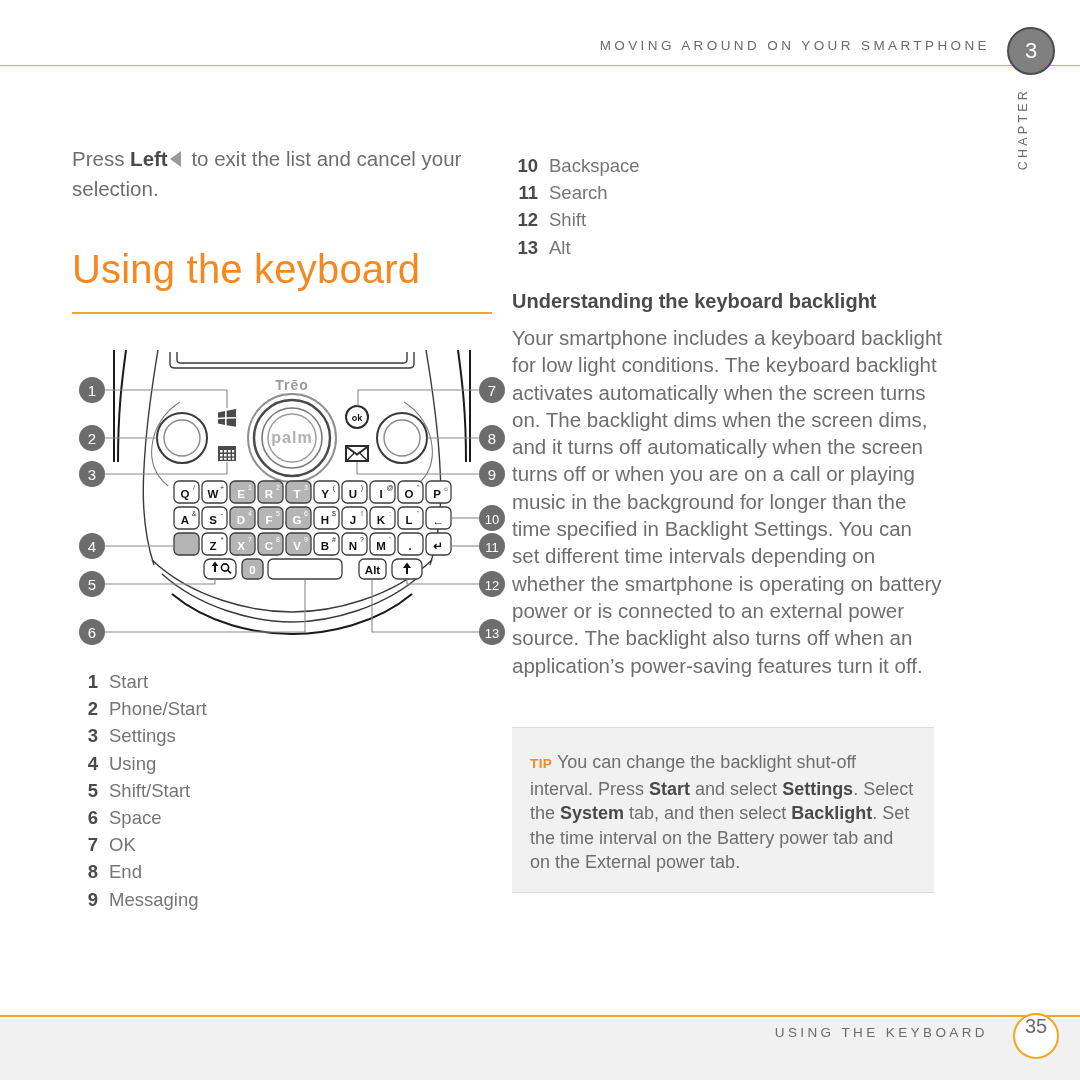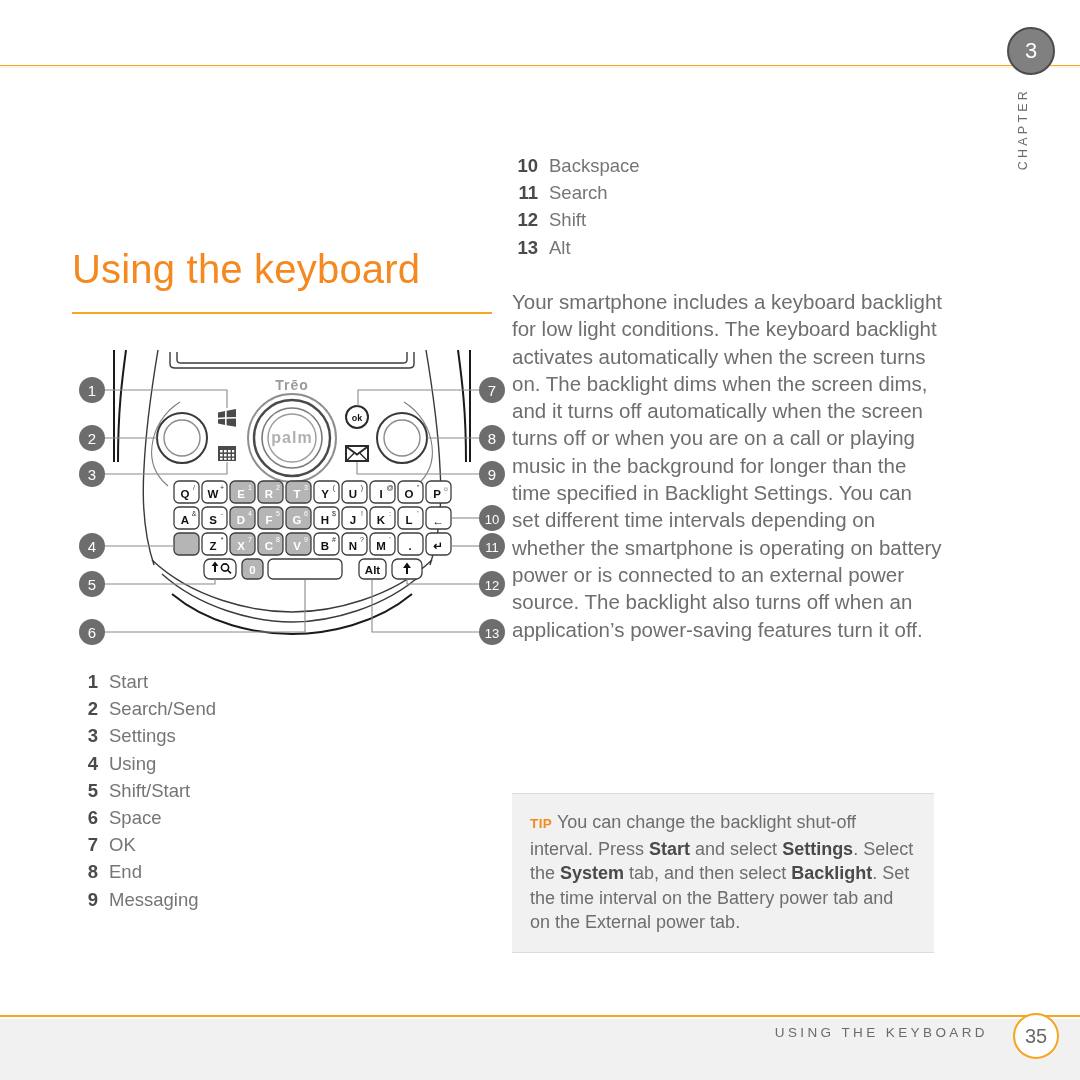--- a/index.html
+++ b/index.html
@@ -68,54 +68,60 @@
   .legend-left{left:72px;top:668px;width:330px;}
   .legend-right{left:512px;top:152px;width:330px;}
 
   
   .col-right{position:absolute;left:512px;top:288px;width:430px;}
   .h2{font-size:20px;color:#4a4a4a;font-weight:bold;line-height:26px;margin:0 0 10px 0;}
   .body{font-size:20.5px;line-height:27.3px;color:#6e6e6e;}
 
   
   .tipbox{
-    position:absolute;left:512px;top:793px;width:422px;
+    position:absolute;left:512px;top:727px;width:422px;
     background:#f1f1f1;border-top:1px solid #dcdcdc;border-bottom:1px solid #dcdcdc;
-    padding:16px 18px 17px 18px;box-sizing:border-box;
+    padding:22px 18px 17px 18px;box-sizing:border-box;
   }
   .tip-text{font-size:18px;line-height:24.5px;color:#6e6e6e;}
   .tip-label{color:#f5891f;font-weight:bold;font-size:13.5px;letter-spacing:0.4px;}
   .tip-text b{color:#4a4a4a;font-weight:bold;}
 
   
   .ftr-rule{position:absolute;left:0;top:1015px;width:1080px;height:2px;background:#f5a623;}
   .ftr-band{position:absolute;left:0;top:1019px;width:1080px;height:61px;background:#f1f1f1;}
   .ftr-title{
     position:absolute;right:92px;top:1025px;
     font-size:13.5px;letter-spacing:3.4px;color:#6b6b6b;white-space:nowrap;
   }
   .page-circle{
     position:absolute;left:1013px;top:1013px;width:46px;height:46px;border-radius:50%;
     background:#ffffff;border:2px solid #f5a623;box-sizing:border-box;
-    display:flex;align-items:center;justify-content:center;
+    display:flex;align-items:flex-start;justify-content:center;
     color:#6b6b6b;font-size:20px;
   }
 </style>
 </head>
 <body>
 
 <div class="page">
 
   <div class="hdr-rule"></div>
   <div class="hdr-rule-soft"></div>
+  <div class="hdr-title">MOVING AROUND ON YOUR SMARTPHONE</div>
   <div class="chapter-circle">
     <span>3</span>
   </div>
   <div class="chapter-vert">CHAPTER</div>
 
+  <div class="col-left">
+    <div class="intro">
+      <span>Press </span><b>Left</b><span class="tri-left"></span><span> to exit the list and cancel your selection.</span>
+    </div>
+  </div>
 
   <div class="h1">Using the keyboard</div>
   <div class="h1-rule"></div>
 
   <div class="figure">
     <svg width="440" height="300" viewBox="0 0 440 300" xmlns="http://www.w3.org/2000/svg">
       <defs>
         <style>
           .ln{stroke:#8a8a8a;stroke-width:1.1;fill:none;}
           .hl{stroke:#7d7d7d;stroke-width:1.1;fill:none;}
@@ -463,21 +469,21 @@
     </svg>
   </div>
 
   <div class="legend legend-left">
     <div class="row">
         <span class="num">1</span>
         <span>Start</span>
       </div>
     <div class="row">
         <span class="num">2</span>
-        <span>Search/Send</span>
+        <span>Phone/Start</span>
       </div>
     <div class="row">
         <span class="num">3</span>
         <span>Settings</span>
       </div>
     <div class="row">
         <span class="num">4</span>
         <span>Using</span>
       </div>
     <div class="row">
@@ -515,20 +521,21 @@
         <span class="num">12</span>
         <span>Shift</span>
       </div>
     <div class="row">
         <span class="num">13</span>
         <span>Alt</span>
       </div>
   </div>
 
   <div class="col-right">
+    <h2 class="h2">Understanding the keyboard backlight</h2>
     <div class="body">Your smartphone includes a keyboard backlight for low light conditions. The keyboard backlight activates automatically when the screen turns on. The backlight dims when the screen dims, and it turns off automatically when the screen turns off or when you are on a call or playing music in the background for longer than the time specified in Backlight Settings. You can set different time intervals depending on whether the smartphone is operating on battery power or is connected to an external power source. The backlight also turns off when an application’s power-saving features turn it off.</div>
   </div>
 
   <div class="tipbox">
     <div class="tip-text"><span class="tip-label">TIP</span> <span>You can change the backlight shut-off interval. Press </span><b>Start</b><span> and select </span><b>Settings</b><span>. Select the </span><b>System</b><span> tab, and then select </span><b>Backlight</b><span>. Set the time interval on the Battery power tab and on the External power tab.</span></div>
   </div>
 
   <div class="ftr-rule"></div>
   <div class="ftr-band"></div>
   <div class="ftr-title">USING THE KEYBOARD</div>

